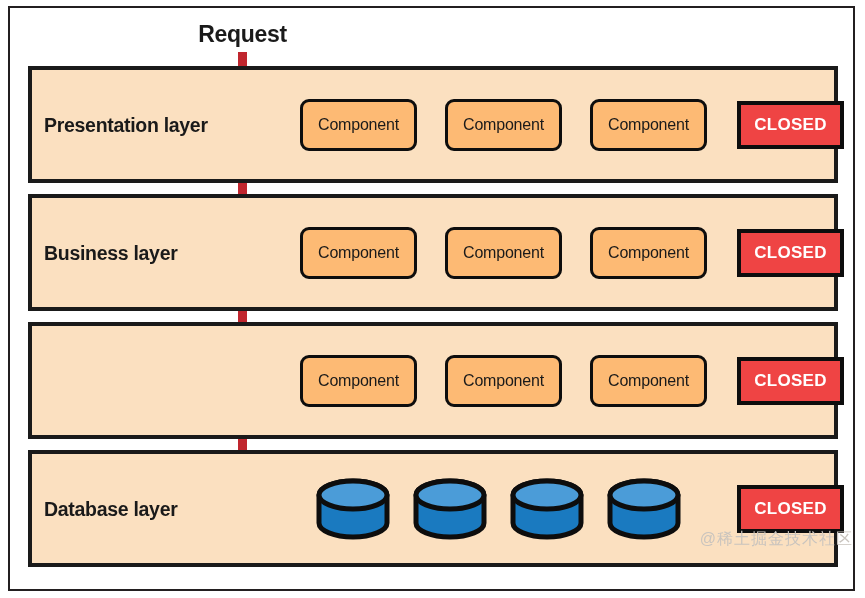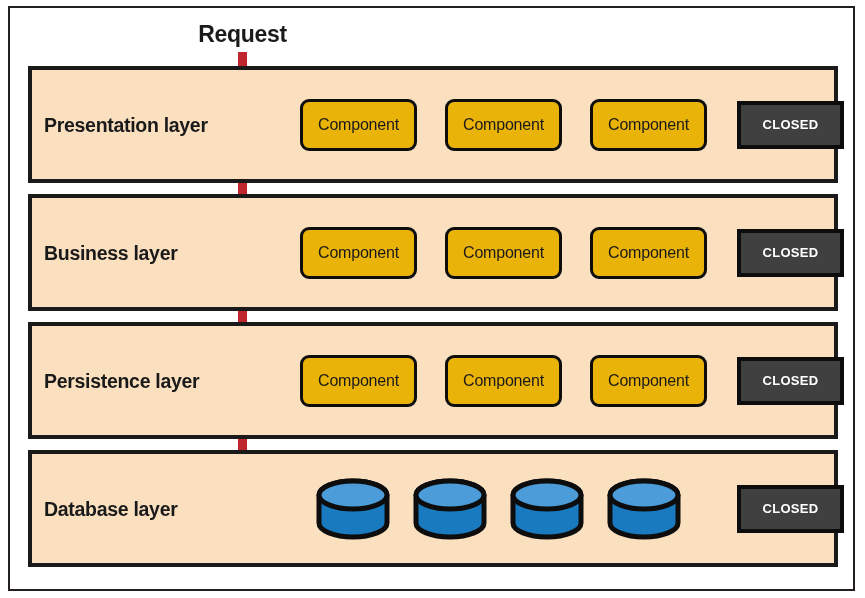--- a/index.html
+++ b/index.html
@@ -71,45 +71,45 @@
     color:#1a1a1a;
     letter-spacing:-0.3px;
     white-space:nowrap;
   }
   
   .component{
     position:absolute;
     top:50%;
     transform:translateY(-50%);
     width:117px;height:52px;
-    background:#eab308;
+    background:#fdba74;
     border:3px solid #0d0d0d;
     border-radius:9px;
     box-sizing:border-box;
     display:flex;
     align-items:center;
     justify-content:center;
     font-size:16px;
     color:#1a1a1a;
     letter-spacing:-0.2px;
   }
   
   .closed{
     position:absolute;
     top:50%;
     transform:translateY(-50%);
     left:705px;
     width:107px;height:48px;
-    background:#404040;
+    background:#ef4444;
     border:4px solid #0d0d0d;
     box-sizing:border-box;
     display:flex;
     align-items:center;
     justify-content:center;
-    font-size:13px;
+    font-size:17px;
     font-weight:bold;
     color:#ffffff;
     letter-spacing:0.3px;
   }
   
   .cylinder{
     position:absolute;
     top:50%;
     transform:translateY(-50%);
     width:78px;height:62px;
@@ -172,21 +172,20 @@
     </div>
     <div class="component" style="left:558px;">
       <span>Component</span>
     </div>
     <div class="closed">
       <span>CLOSED</span>
     </div>
   </div>
 
   <div class="layer" style="top:322px;height:117px;">
-    <div class="layer-label">Persistence layer</div>
     <div class="component" style="left:268px;">
       <span>Component</span>
     </div>
     <div class="component" style="left:413px;">
       <span>Component</span>
     </div>
     <div class="component" style="left:558px;">
       <span>Component</span>
     </div>
     <div class="closed">
@@ -220,13 +219,14 @@
         <path d="M5 17 a34 14 0 0 1 68 0 L73 45 a34 14 0 0 1 -68 0 Z" fill="#1a7ac0" stroke="#0d0d0d" stroke-width="5"></path>
         <ellipse cx="39" cy="17" rx="34" ry="14" fill="#4b9cd8" stroke="#0d0d0d" stroke-width="5"></ellipse>
       </svg>
     </div>
 
     <div class="closed">
       <span>CLOSED</span>
     </div>
   </div>
 
+  <div class="watermark">@稀土掘金技术社区</div>
 </div>
 
 </body></html>

